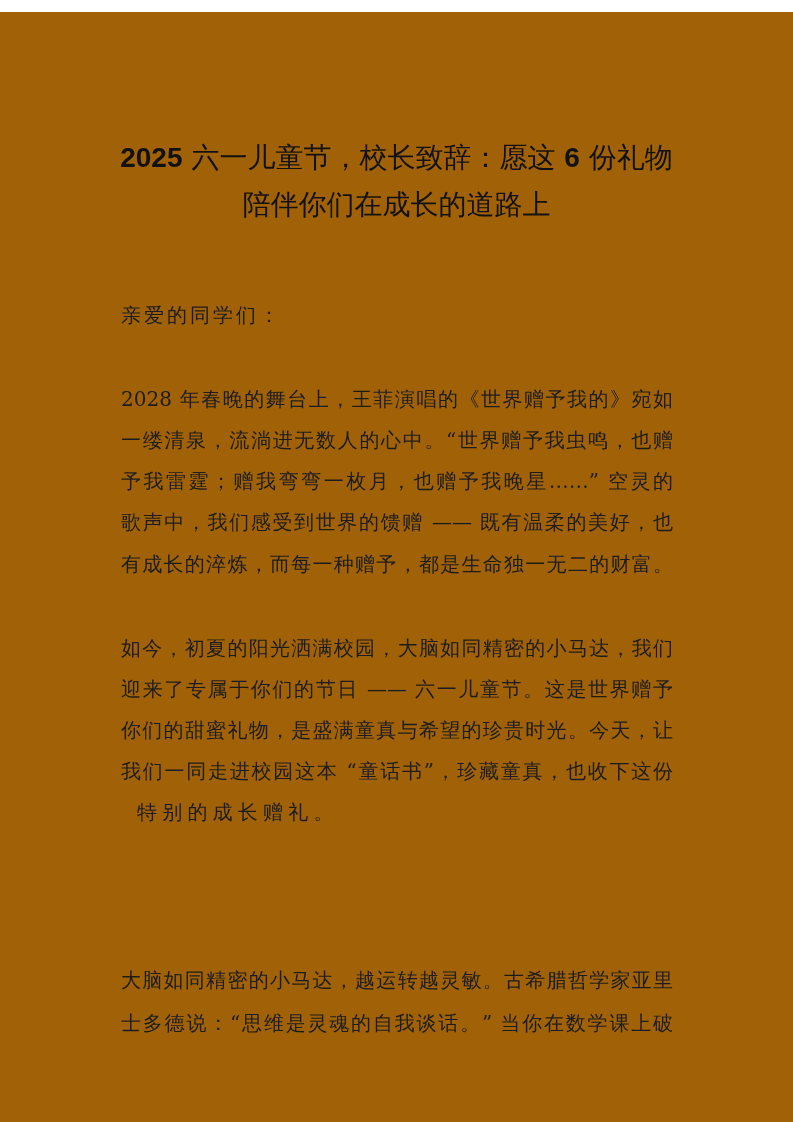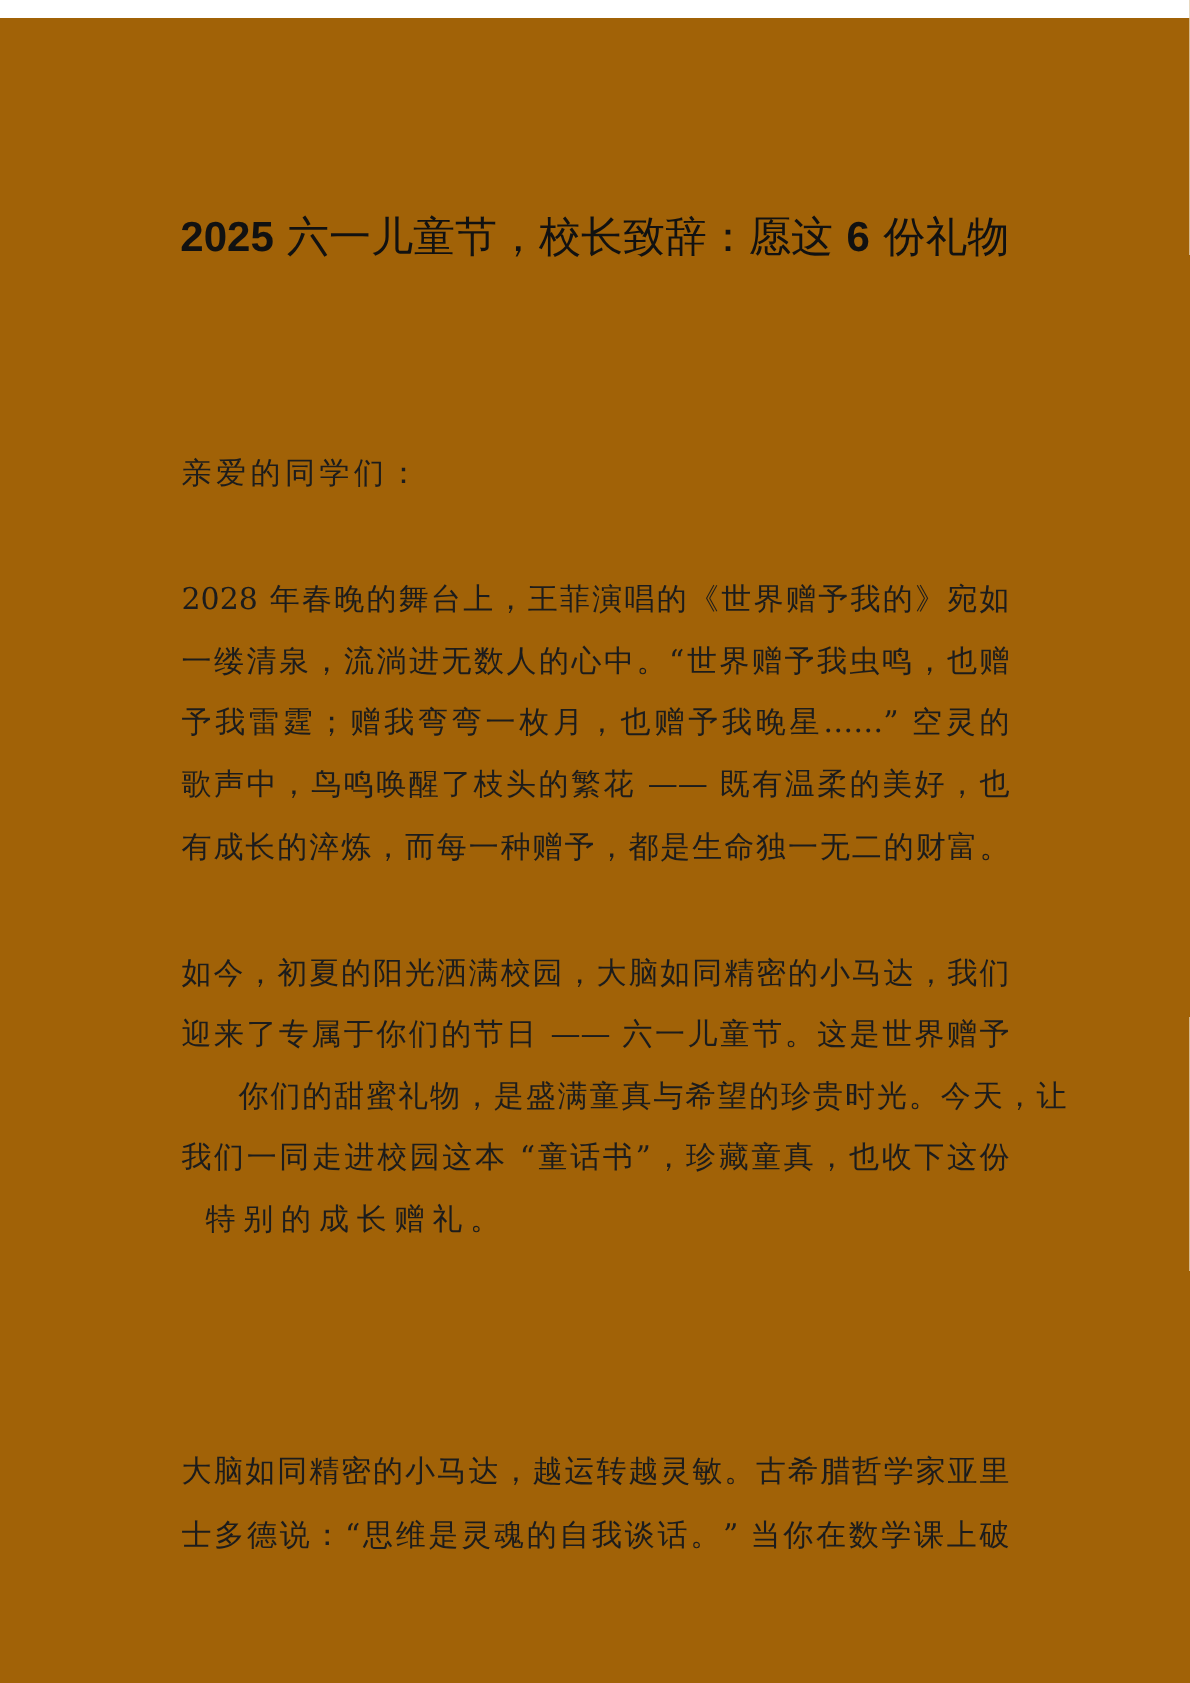--- a/index.html
+++ b/index.html
@@ -58,35 +58,36 @@
   }
 </style>
 </head>
 <body>
 
 <div class="page">
 
   <div class="title-line" style="top:129px;">
     <span class="num">2025</span><span> 六一儿童节，校长致辞：愿这 </span><span class="num">6</span><span> 份礼物</span>
   </div>
+  <div class="title-line" style="top:176px;">陪伴你们在成长的道路上</div>
 
   <div class="line last" style="top:288px; letter-spacing:3px;">亲爱的同学们：</div>
 
   <div>
     <div class="line" style="top:372px;">2028 年春晚的舞台上，王菲演唱的《世界赠予我的》宛如</div>
     <div class="line" style="top:413px;">一缕清泉，流淌进无数人的心中。“世界赠予我虫鸣，也赠</div>
     <div class="line" style="top:454px;">予我雷霆；赠我弯弯一枚月，也赠予我晚星……” 空灵的</div>
-    <div class="line" style="top:495px;">歌声中，鸟鸣唤醒了枝头的繁花 —— 既有温柔的美好，也</div>
+    <div class="line" style="top:495px;">歌声中，我们感受到世界的馈赠 —— 既有温柔的美好，也</div>
     <div class="line" style="top:537px;">有成长的淬炼，而每一种赠予，都是生命独一无二的财富。</div>
   </div>
 
   <div>
     <div class="line" style="top:621px;">如今，初夏的阳光洒满校园，大脑如同精密的小马达，我们</div>
     <div class="line" style="top:662px;">迎来了专属于你们的节日 —— 六一儿童节。这是世界赠予</div>
-    <div class="line" style="top:703px;margin-left:38px;">你们的甜蜜礼物，是盛满童真与希望的珍贵时光。今天，让</div>
+    <div class="line" style="top:703px;">你们的甜蜜礼物，是盛满童真与希望的珍贵时光。今天，让</div>
     <div class="line" style="top:744px;">我们一同走进校园这本 “童话书”，珍藏童真，也收下这份</div>
     <div class="line last" style="top:785px;margin-left:16px;">特别的成长赠礼。</div>
   </div>
 
 
   <div>
     <div class="line" style="top:953px;">大脑如同精密的小马达，越运转越灵敏。古希腊哲学家亚里</div>
     <div class="line" style="top:996px;">士多德说：“思维是灵魂的自我谈话。” 当你在数学课上破</div>
   </div>
 

